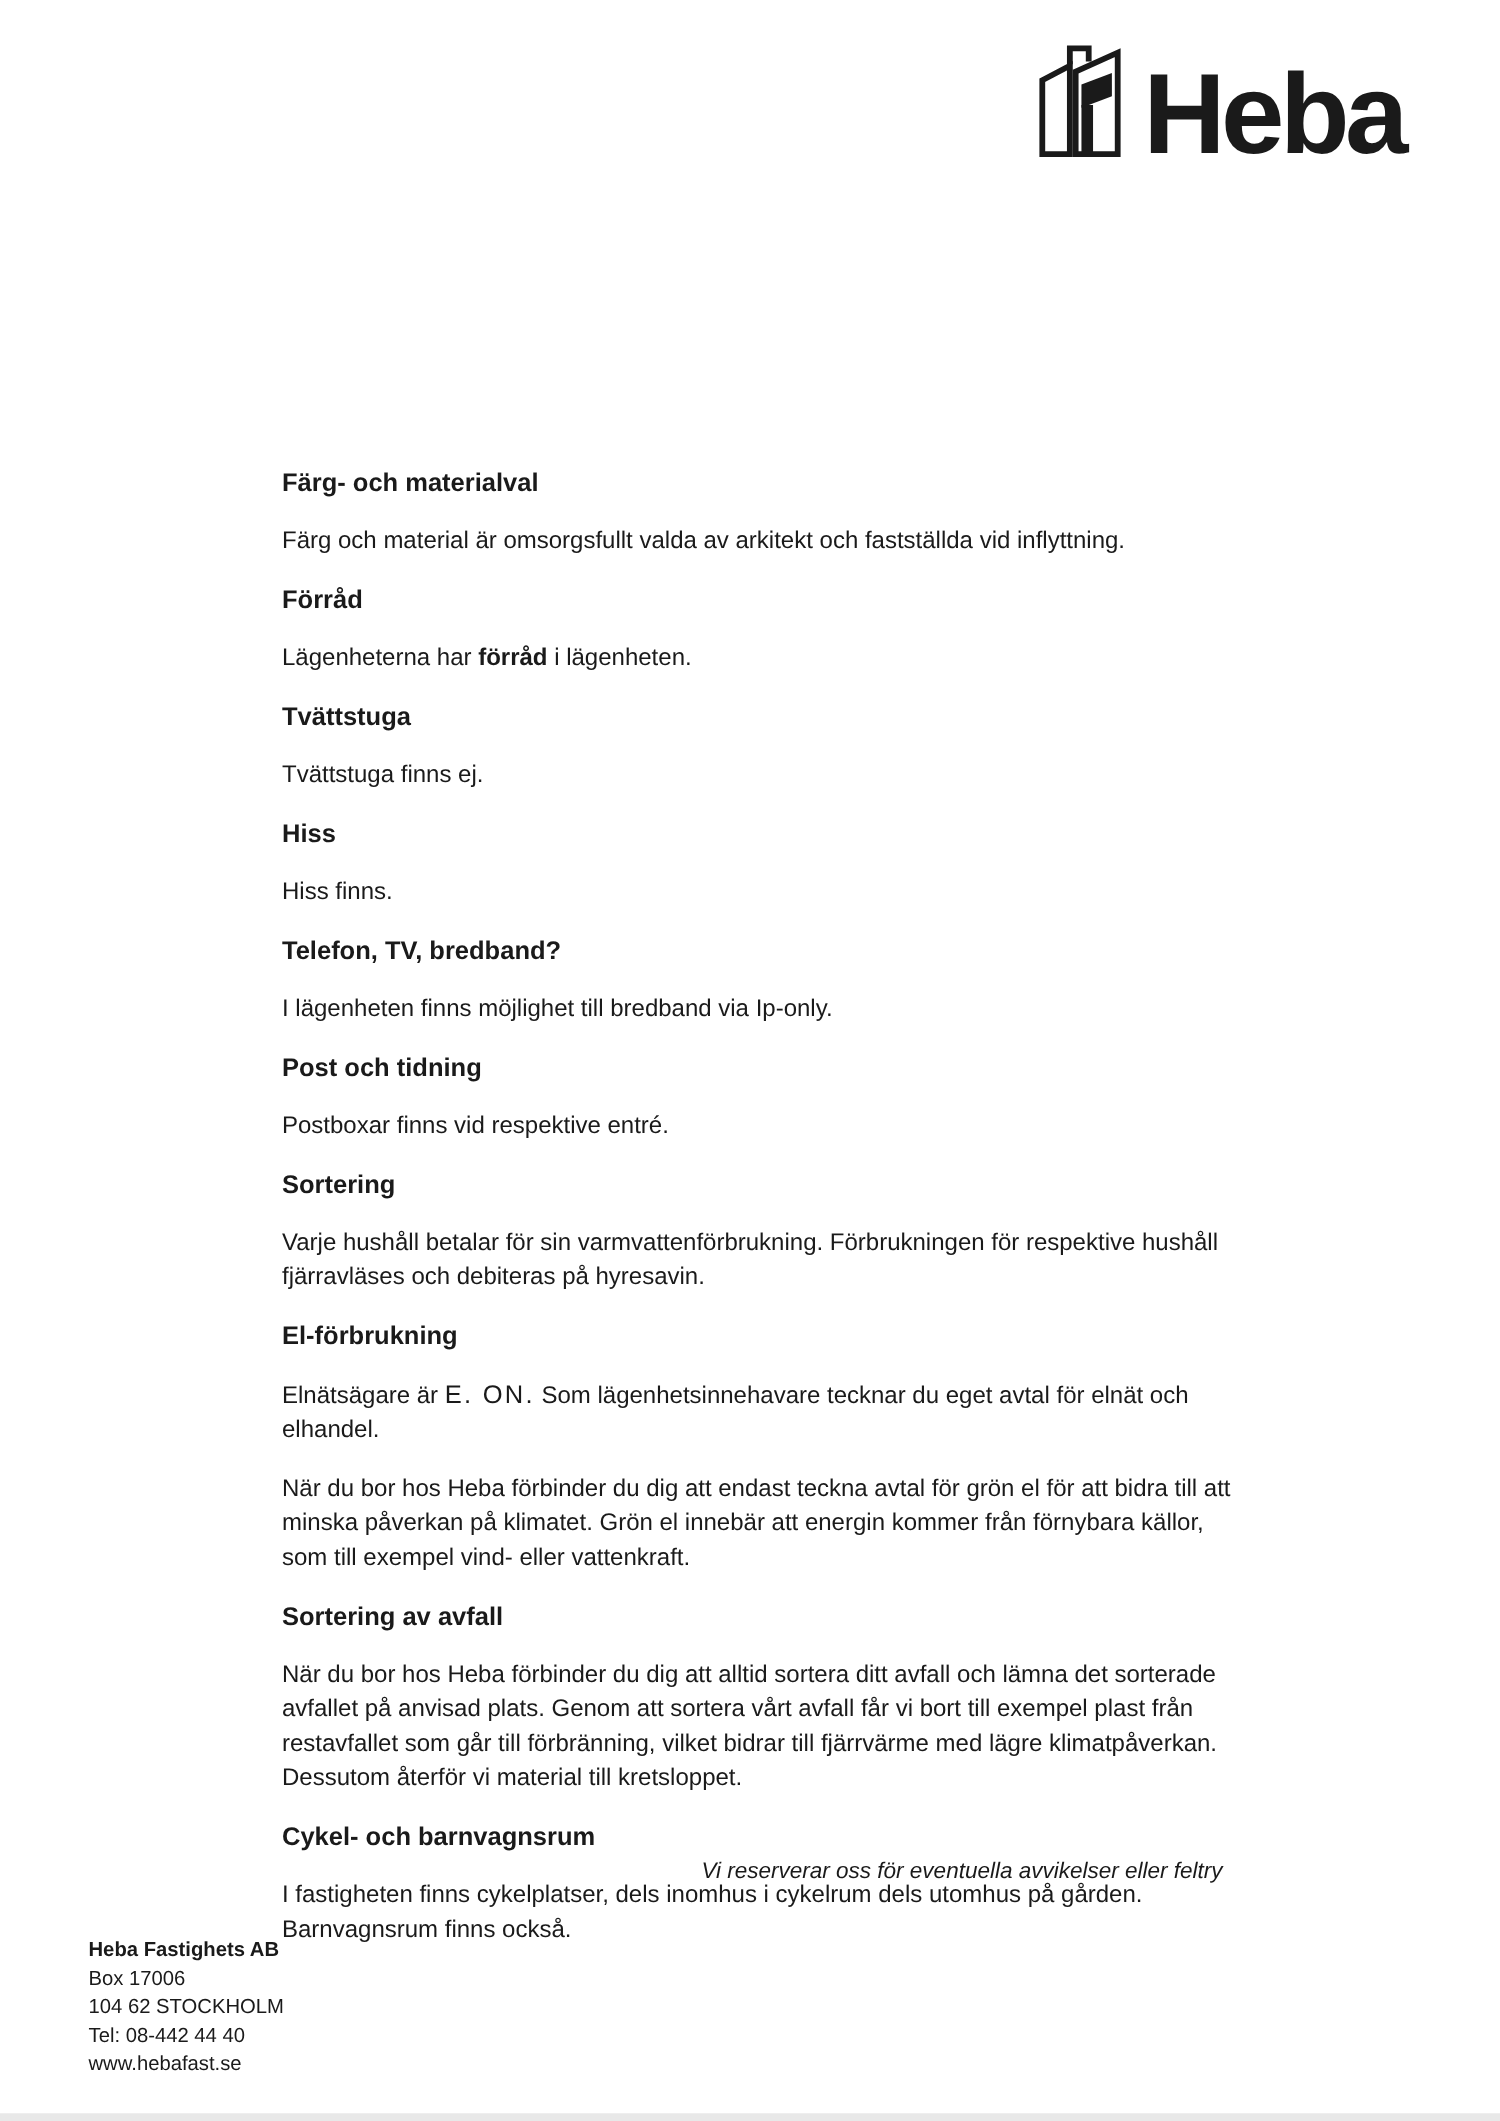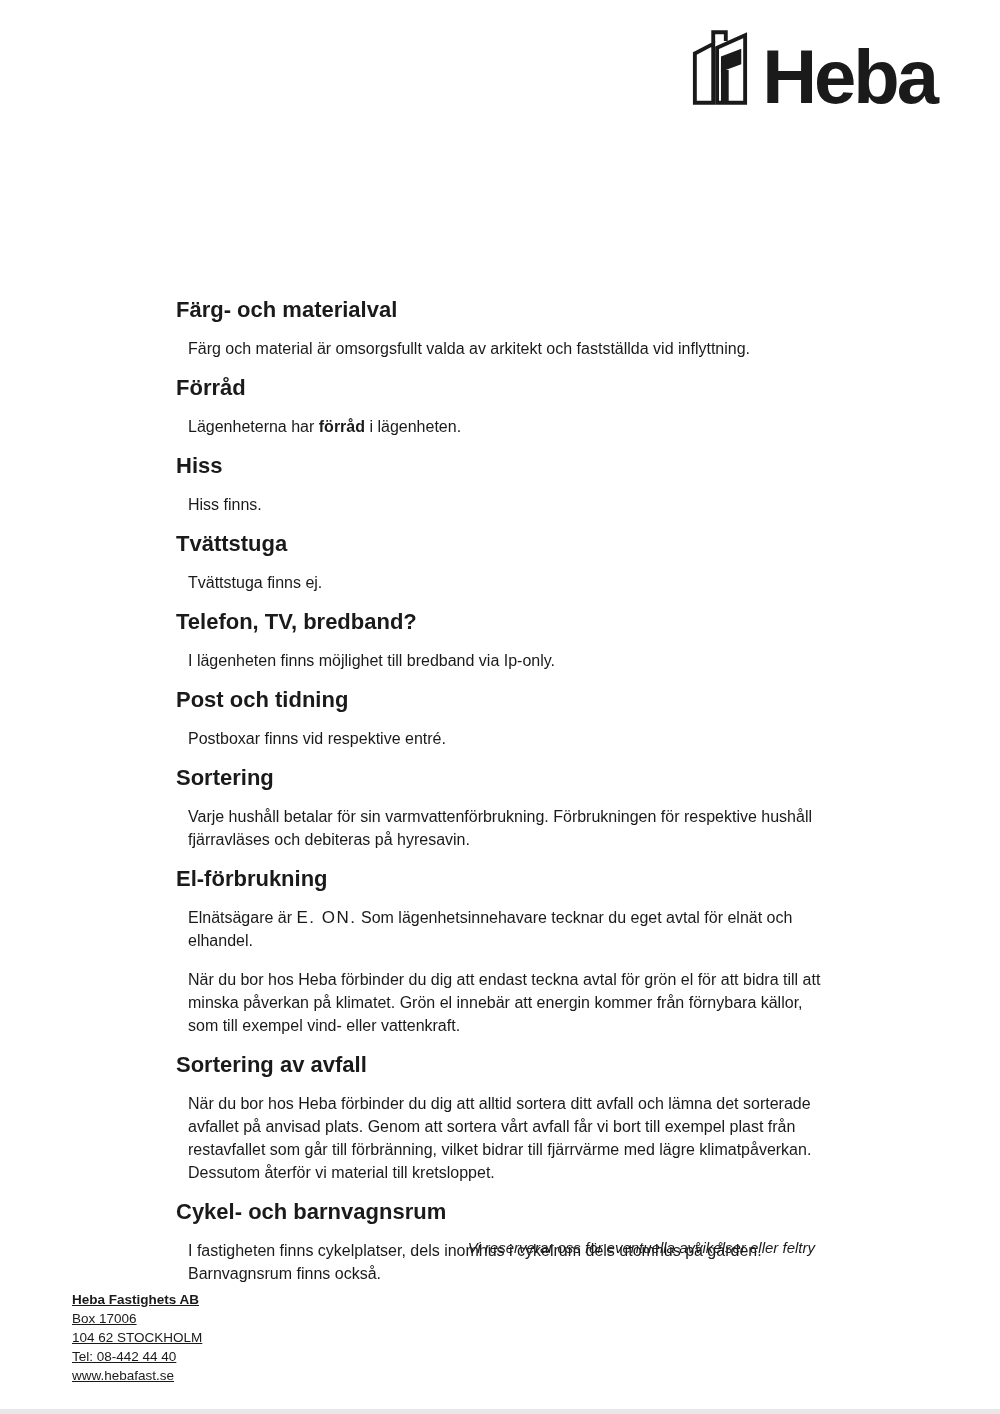--- a/index.html
+++ b/index.html
@@ -38,24 +38,24 @@
 
   
   .content {
     position: absolute;
     left: 172px;
     top: 294px;
     width: 668px;
   }
   .section { margin: 0 0 12px 0; }
   .section-heading {
-    font-size: 22px;
+    font-size: 17px;
     font-weight: bold;
     line-height: 23px;
-    margin: 4px;
+    margin: 16px;
   }
   .section-body {
     font-size: 16px;
     line-height: 23px;
     margin: 16px;
   }
   .seg-bold { font-weight: bold; }
   .seg-wide {
     font-size: 17px;
     letter-spacing: 1.5px;
@@ -69,25 +69,24 @@
     right: 185px;
     font-size: 15px;
     font-style: italic;
     color: #1a1a1a;
     white-space: nowrap;
   }
 
   
   .footer {
     position: absolute;
-    left: 72px;
+    left: 59px;
     top: 1290px;
     font-size: 13.5px;
     line-height: 19px;
-    text-decoration: underline;
   }
   .footer-company { font-weight: bold; }
 </style>
 </head>
 <body>
 
 <div class="page">
 
   <div class="logo">
     <span class="logo-icon">
@@ -112,27 +111,27 @@
       <h2 class="section-heading">Färg- och materialval</h2>
       <p class="section-body"><span>Färg och material är omsorgsfullt valda av arkitekt och fastställda vid inflyttning.</span></p>
     </div>
 
     <div class="section">
       <h2 class="section-heading">Förråd</h2>
       <p class="section-body"><span>Lägenheterna har </span><span class="seg-bold">förråd</span><span> i lägenheten.</span></p>
     </div>
 
     <div class="section">
-      <h2 class="section-heading">Hiss</h2>
-      <p class="section-body"><span>Hiss finns.</span></p>
+      <h2 class="section-heading">Tvättstuga</h2>
+      <p class="section-body"><span>Tvättstuga finns ej.</span></p>
     </div>
 
     <div class="section">
-      <h2 class="section-heading">Tvättstuga</h2>
-      <p class="section-body"><span>Tvättstuga finns ej.</span></p>
+      <h2 class="section-heading">Hiss</h2>
+      <p class="section-body"><span>Hiss finns.</span></p>
     </div>
 
     <div class="section">
       <h2 class="section-heading">Telefon, TV, bredband?</h2>
       <p class="section-body"><span>I lägenheten finns möjlighet till bredband via Ip-only.</span></p>
     </div>
 
     <div class="section">
       <h2 class="section-heading">Post och tidning</h2>
       <p class="section-body"><span>Postboxar finns vid respektive entré.</span></p>

